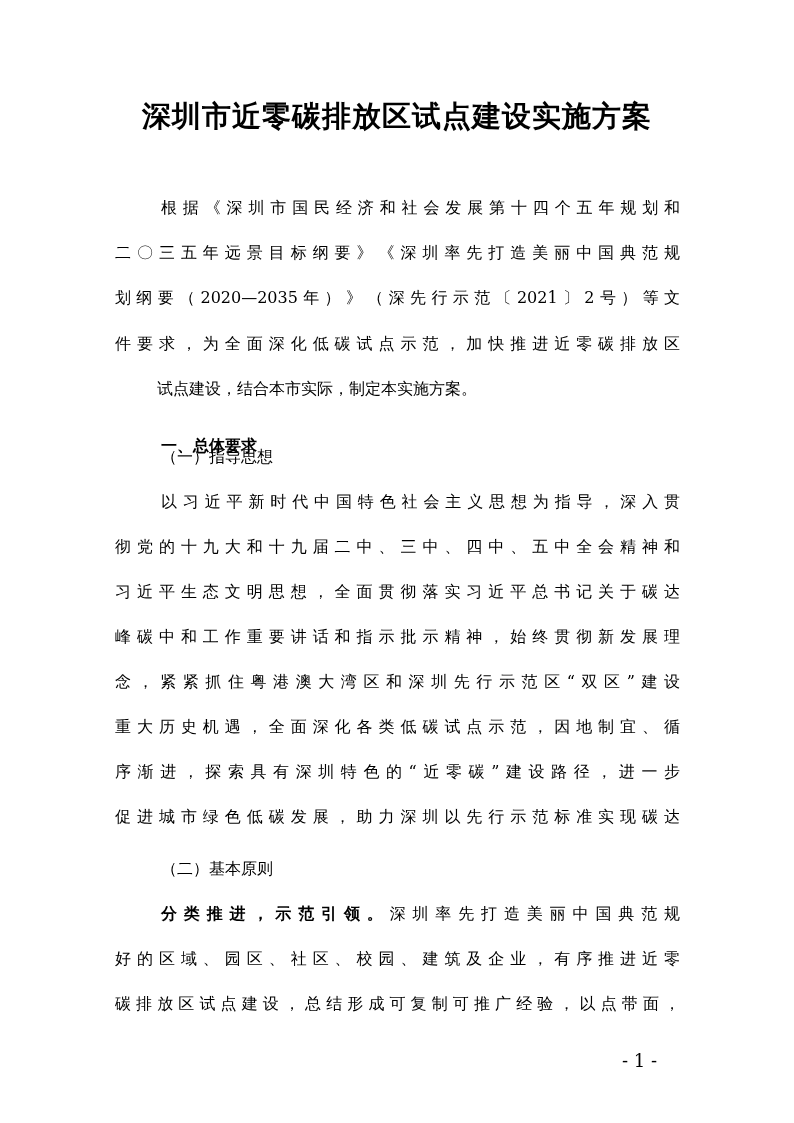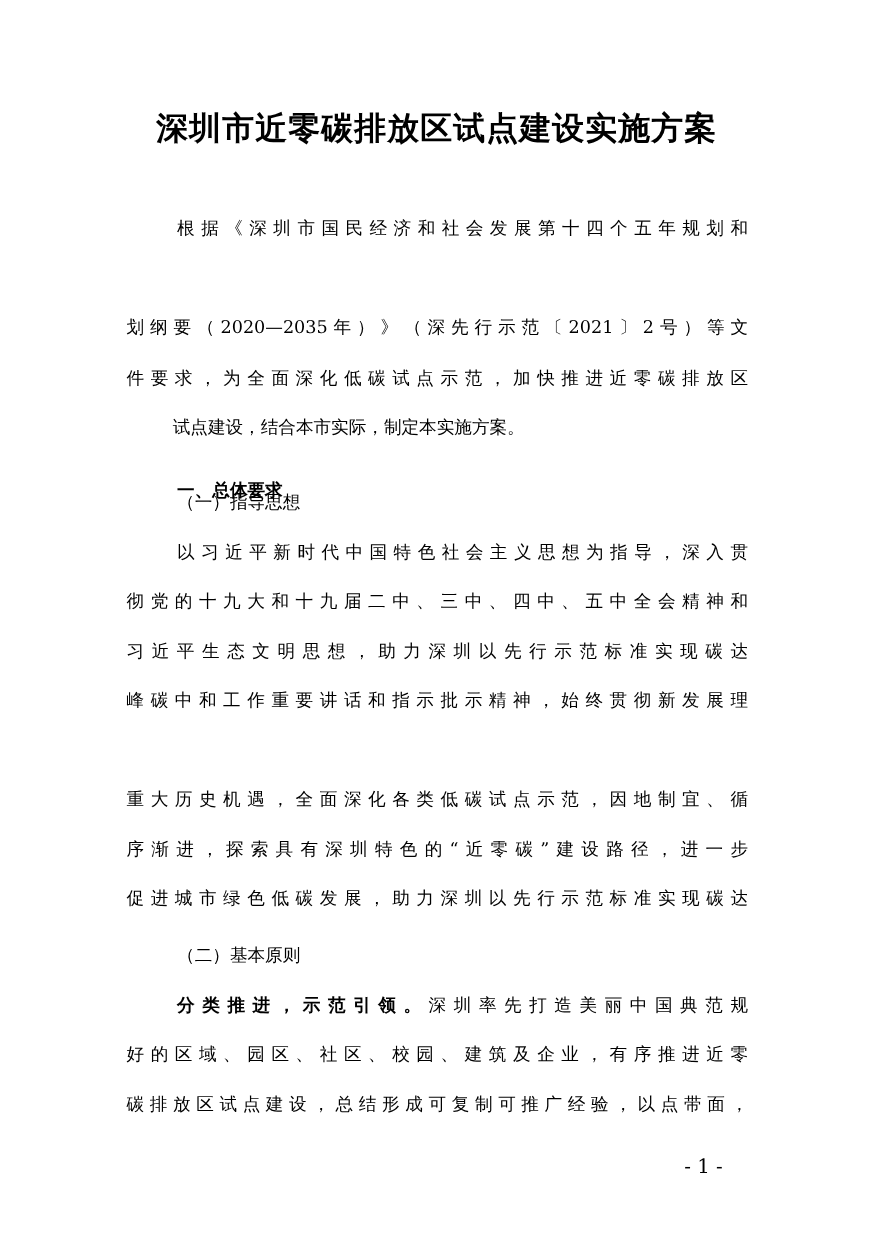--- a/index.html
+++ b/index.html
@@ -18,31 +18,33 @@
     .bold { font-weight: bold; font-family: Liberation Sans, sans-serif; }
     .page-number { position: absolute; left: 622px; top: 1050px; font-size: 18px; }
   </style>
 </head>
 <body>
 
 <div class="page">
   <div class="title">深圳市近零碳排放区试点建设实施方案</div>
 
   <div class="line indent" style="top:196px">根据《深圳市国民经济和社会发展第十四个五年规划和</div>
+  <div class="line" style="top:241px">二〇三五年远景目标纲要》《深圳率先打造美丽中国典范规</div>
   <div class="line" style="top:286px">划纲要（2020—2035年）》（深先行示范〔2021〕2号）等文</div>
   <div class="line" style="top:332px">件要求，为全面深化低碳试点示范，加快推进近零碳排放区</div>
   <div class="line short" style="top:377px">试点建设，结合本市实际，制定本实施方案。</div>
 
   <div class="line indent heading1" style="top:400px">一、总体要求</div>
   <div class="line indent heading2" style="top:445px">（一）指导思想</div>
 
   <div class="line indent" style="top:490px">以习近平新时代中国特色社会主义思想为指导，深入贯</div>
   <div class="line" style="top:535px">彻党的十九大和十九届二中、三中、四中、五中全会精神和</div>
-  <div class="line" style="top:580px">习近平生态文明思想，助力深圳以先行示范标准实现碳达</div>
+  <div class="line" style="top:580px">习近平生态文明思想，全面贯彻落实习近平总书记关于碳达</div>
   <div class="line" style="top:625px">峰碳中和工作重要讲话和指示批示精神，始终贯彻新发展理</div>
+  <div class="line" style="top:670px">念，紧紧抓住粤港澳大湾区和深圳先行示范区“双区”建设</div>
   <div class="line" style="top:715px">重大历史机遇，全面深化各类低碳试点示范，因地制宜、循</div>
   <div class="line" style="top:760px">序渐进，探索具有深圳特色的“近零碳”建设路径，进一步</div>
   <div class="line" style="top:805px">促进城市绿色低碳发展，助力深圳以先行示范标准实现碳达</div>
 
   <div class="line indent heading2" style="top:857px">（二）基本原则</div>
 
   <div class="line indent" style="top:902px">
     <span class="bold">分类推进，示范引领。</span><span>深圳率先打造美丽中国典范规</span>
   </div>
   <div class="line" style="top:947px">好的区域、园区、社区、校园、建筑及企业，有序推进近零</div>

